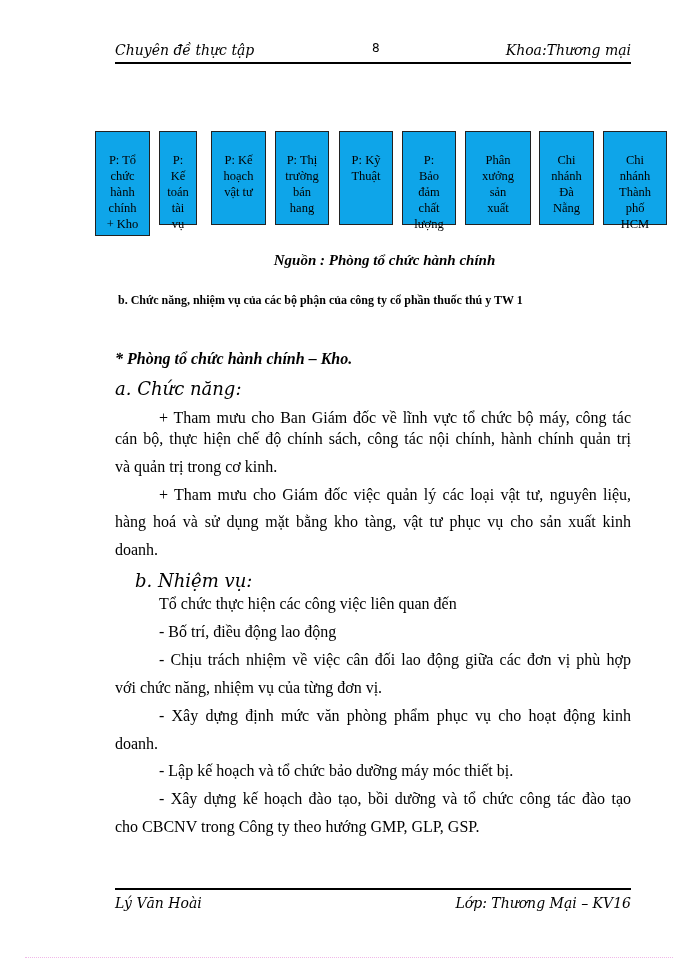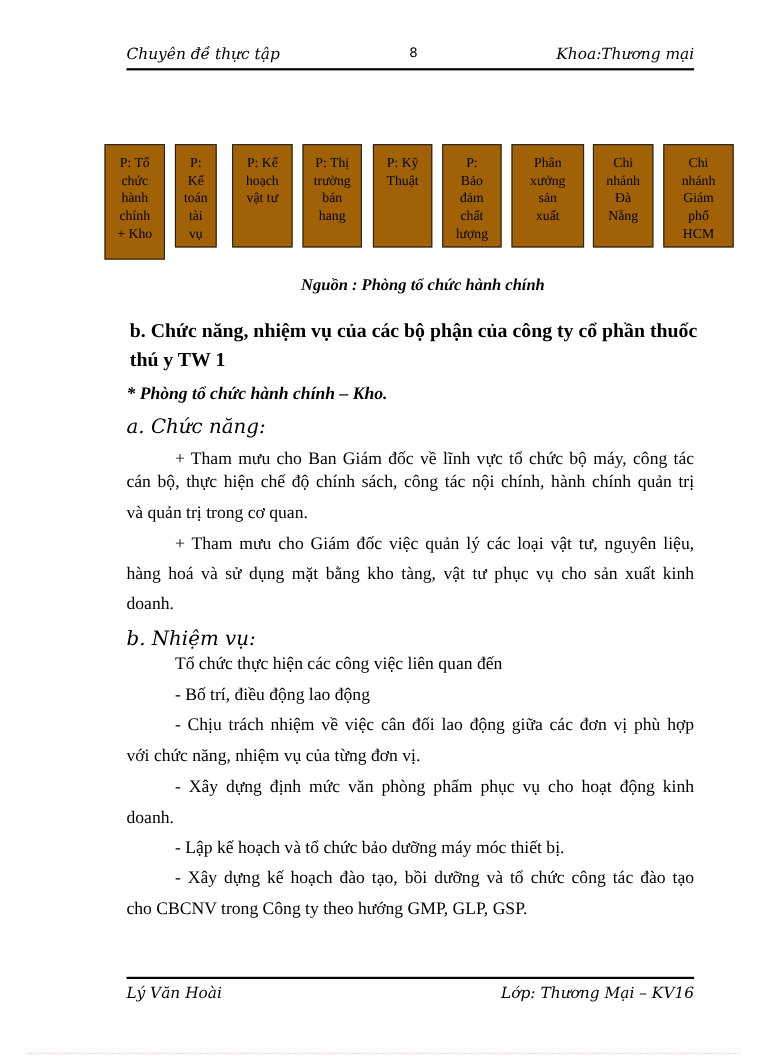--- a/index.html
+++ b/index.html
@@ -32,43 +32,43 @@
 
     .org-box {
       position: absolute;
       top: 131px;
       border: 1px solid #222;
       box-sizing: border-box;
       font-family: "Liberation Serif", serif;
       font-size: 12.5px;
       line-height: 16px;
       text-align: center;
-      padding-top: 8px;
-      background: #a16207;
+      padding-top: 20px;
+      background: #0ea5e9;
     }
 
     .source {
       position: absolute;
       left: 0;
       width: 700px;
       top: 252px;
       text-align: center;
       font-weight: bold;
       font-style: italic;
       font-size: 15px;
       padding-left: 69px;
       box-sizing: border-box;
     }
     .section-b {
       position: absolute;
       left: 118px;
       top: 287px;
       width: 520px;
       font-weight: bold;
-      font-size: 18px;
+      font-size: 12px;
       line-height: 27px;
     }
     .line {
       position: absolute;
       left: 115px;
       width: 516px;
       font-size: 16px;
       white-space: nowrap;
     }
     .line.justify {
@@ -156,43 +156,43 @@
   </div>
   <div class="org-box" style="left:539px;width:55px;height:94px;">
     <div>Chi</div>
     <div>nhánh</div>
     <div>Đà</div>
     <div>Nẵng</div>
   </div>
   <div class="org-box" style="left:603px;width:64px;height:94px;">
     <div>Chi</div>
     <div>nhánh</div>
-    <div>Giám</div>
+    <div>Thành</div>
     <div>phố</div>
     <div>HCM</div>
   </div>
 </div>
 
 <div class="source">Nguồn : Phòng tổ chức hành chính</div>
 
 <div class="section-b">b. Chức năng, nhiệm vụ của các bộ phận của công ty cổ phần thuốc thú y TW 1</div>
 
 <div class="line bold-italic" style="top:350px;">* Phòng tổ chức hành chính – Kho.</div>
 
 <div class="line sans-italic" style="top:378px;">a. Chức năng:</div>
 
 <div class="line justify indent" style="top:409px;">+ Tham mưu cho Ban Giám đốc về lĩnh vực tổ chức bộ máy,  công tác</div>
 <div class="line justify" style="top:430px;">cán bộ,  thực hiện chế độ chính sách,  công tác nội chính,  hành chính quản trị</div>
-<div class="line" style="top:458px;">và quản trị trong cơ quan.</div>
+<div class="line" style="top:458px;">và quản trị trong cơ kinh.</div>
 
 <div class="line justify indent" style="top:486px;">+ Tham mưu cho Giám đốc việc quản lý các loại vật tư,  nguyên liệu,</div>
 <div class="line justify" style="top:513px;">hàng hoá và sử dụng mặt bằng kho tàng,  vật tư phục vụ cho sản xuất kinh</div>
 <div class="line" style="top:541px;">doanh.</div>
 
-<div class="line sans-italic" style="top:570px;">b. Nhiệm vụ:</div>
+<div class="line sans-italic" style="top:570px;margin-left:20px;">b. Nhiệm vụ:</div>
 
 <div class="line indent" style="top:595px;">Tổ chức thực hiện các công việc liên quan đến</div>
 <div class="line indent" style="top:623px;font-family:Liberation Serif, serif;">- Bố trí,  điều động lao động</div>
 <div class="line justify indent" style="top:651px;">- Chịu trách nhiệm về việc cân đối lao động giữa các đơn vị phù hợp</div>
 <div class="line" style="top:679px;">với chức năng,  nhiệm vụ của từng đơn vị.</div>
 <div class="line justify indent" style="top:707px;">- Xây dựng định mức văn phòng phẩm phục vụ cho hoạt động kinh</div>
 <div class="line" style="top:735px;">doanh.</div>
 <div class="line indent" style="top:762px;">- Lập kế hoạch và tổ chức bảo dưỡng máy móc thiết bị.</div>
 <div class="line justify indent" style="top:790px;">- Xây dựng kế hoạch đào tạo,  bồi dưỡng và tổ chức công tác đào tạo</div>
 <div class="line" style="top:818px;">cho CBCNV trong Công ty theo hướng GMP,  GLP,  GSP.</div>

